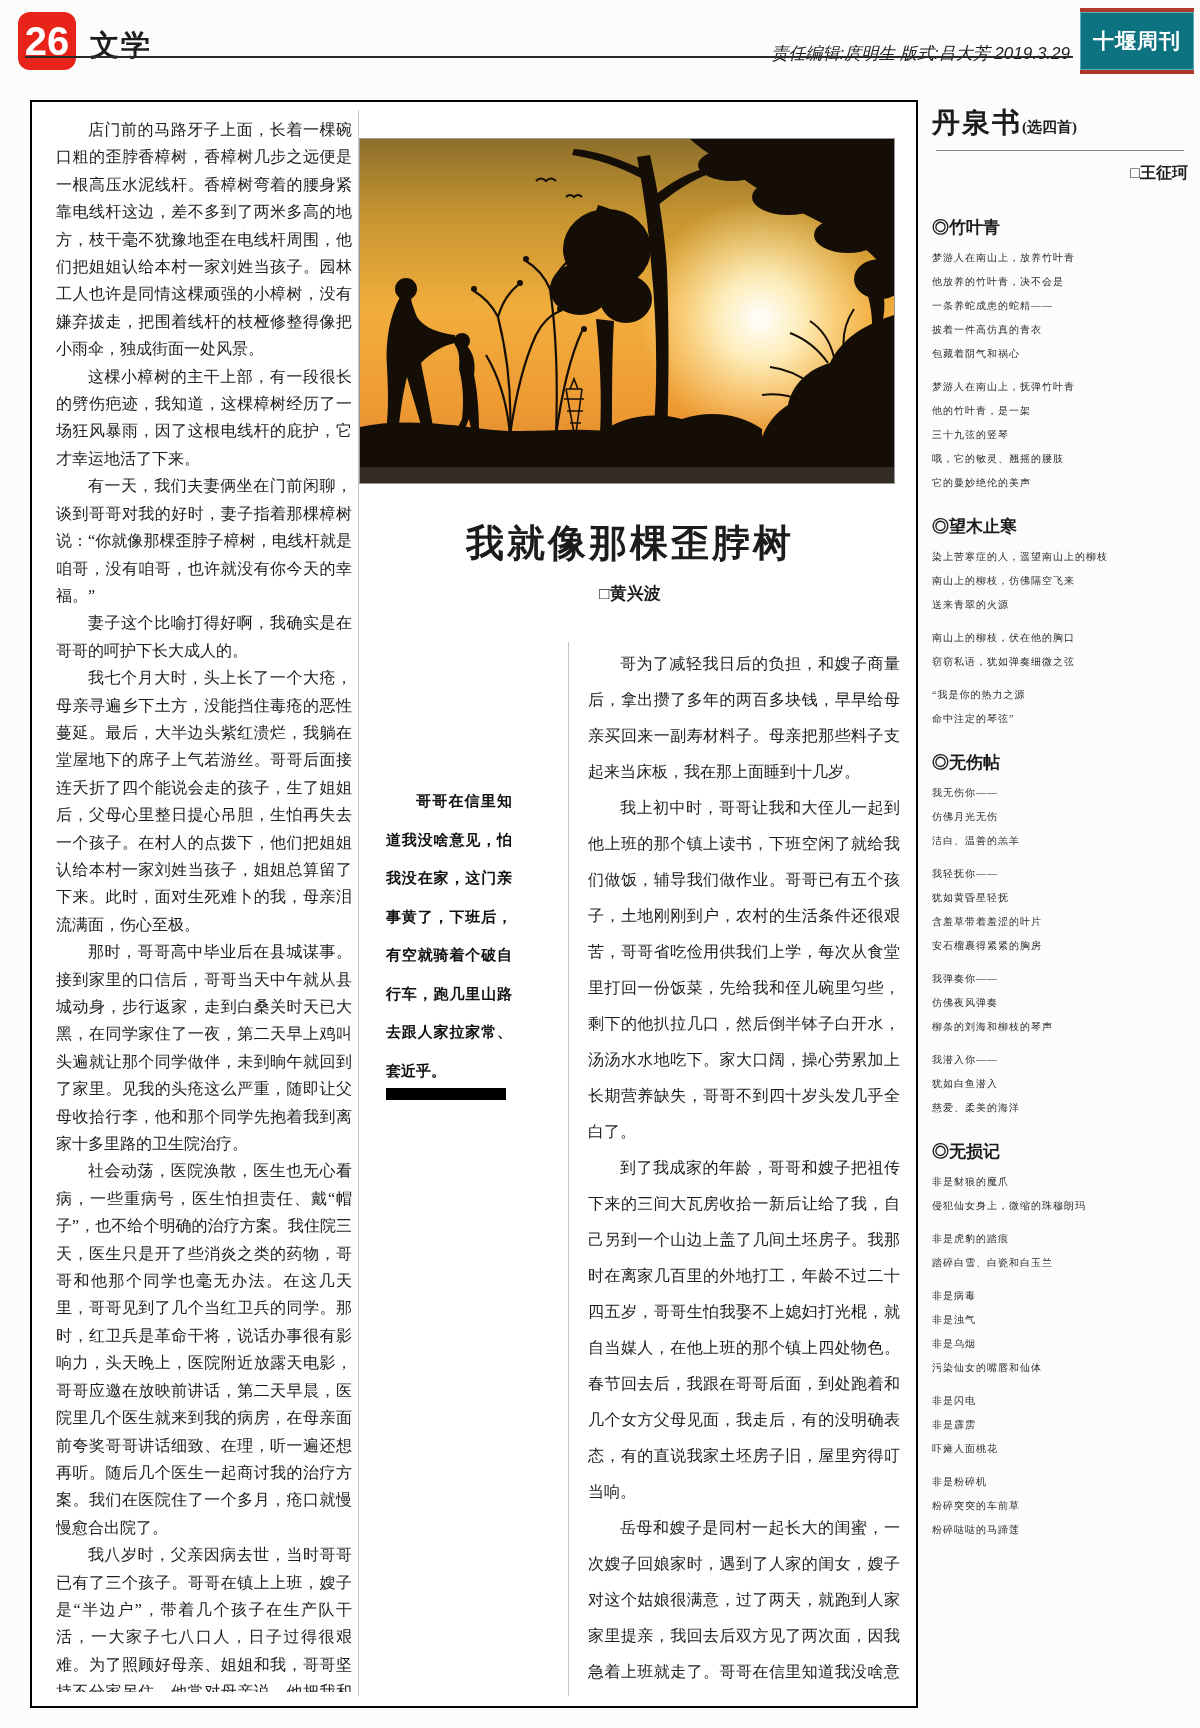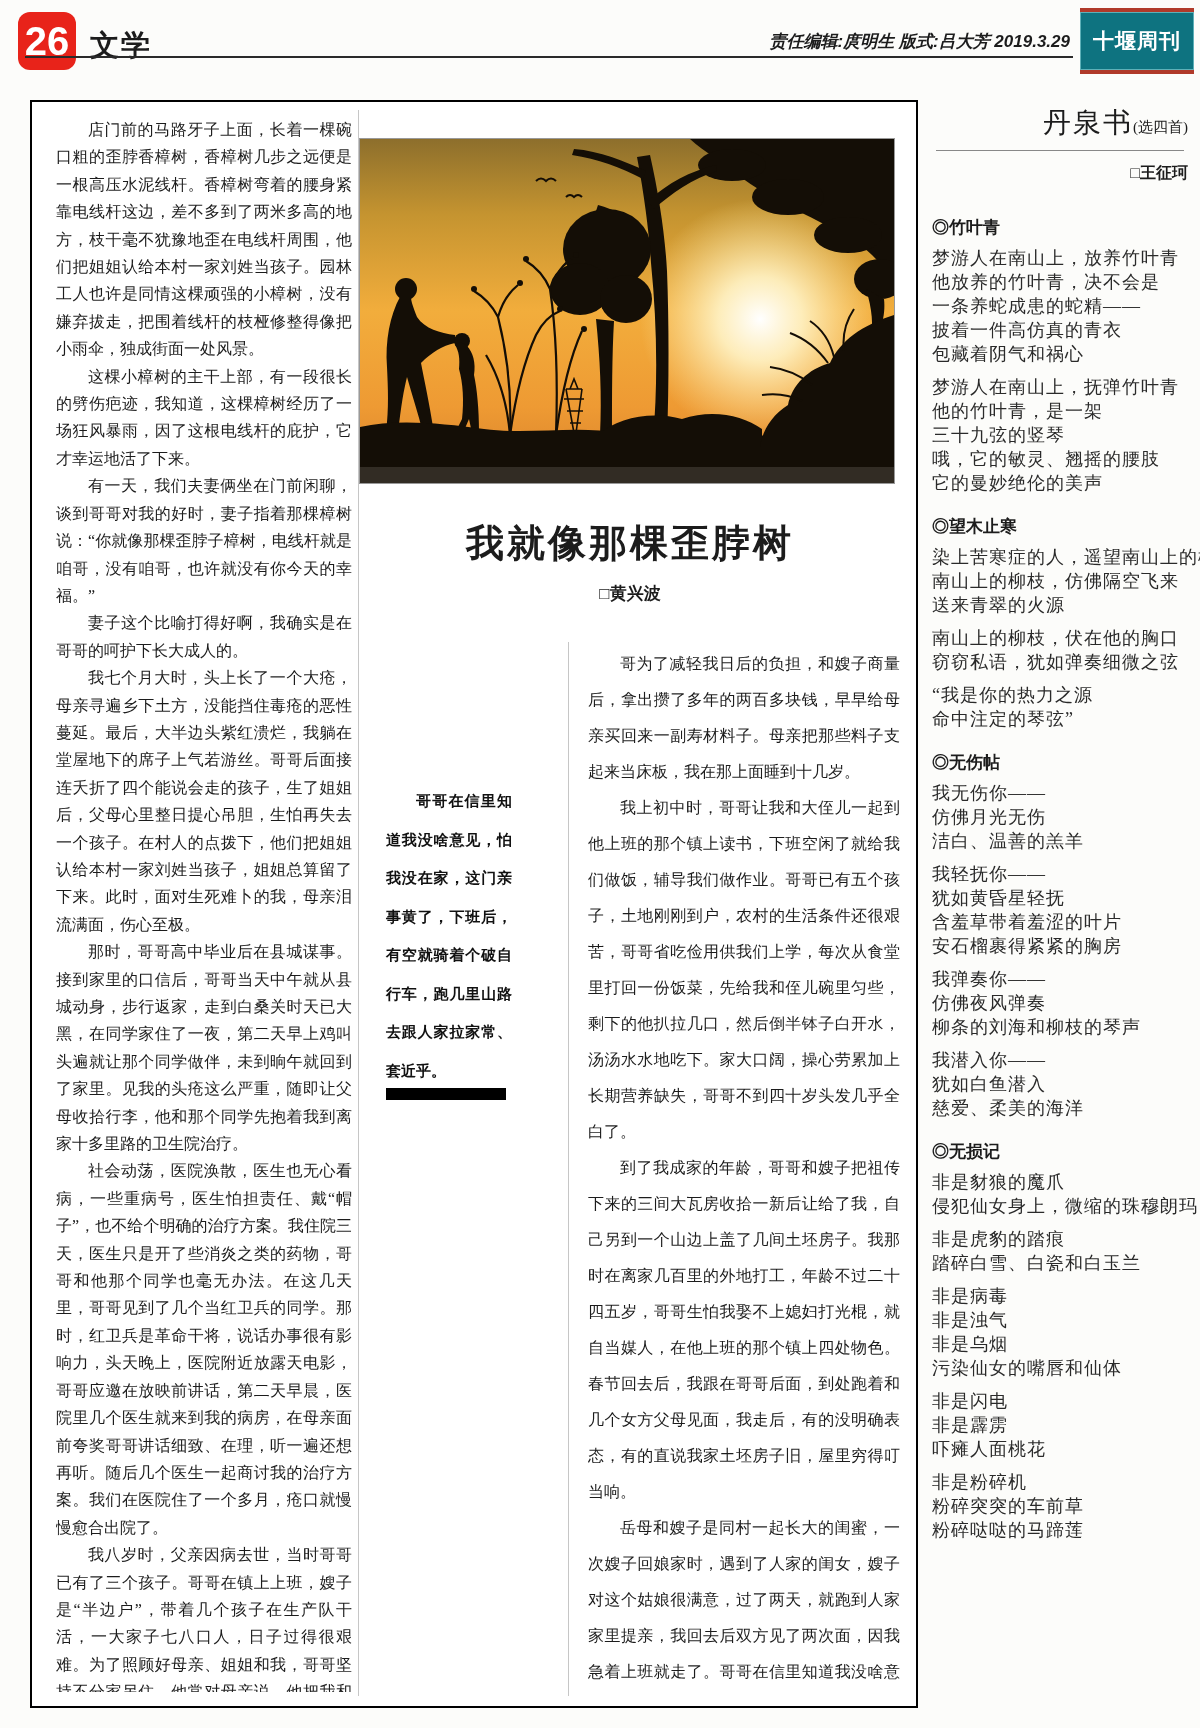--- a/index.html
+++ b/index.html
@@ -1,45 +1,45 @@
 <!DOCTYPE html>
 <html><head>
 <meta charset="utf-8">
 <style>
   html,body{margin:0;padding:0;}
   body{position:relative;width:1200px;height:1728px;background:#fcfcfa;font-family:"Liberation Serif",serif;color:#1c1c1c;overflow:hidden;}
   
   .page-badge{position:absolute;left:18px;top:12px;width:58px;height:58px;background:#e8231a;border-radius:12px;color:#fff;font-family:"Liberation Sans",sans-serif;font-size:40px;font-weight:bold;display:flex;align-items:center;justify-content:center;}
   .section-title{position:absolute;left:90px;top:26px;font-family:"Liberation Sans",sans-serif;font-size:29px;font-weight:bold;letter-spacing:2px;}
-  .editor-line{position:absolute;left:600px;top:30px;width:470px;text-align:right;font-family:"Liberation Sans",sans-serif;font-size:17px;font-weight:bold;font-style:italic;}
+  .editor-line{position:absolute;left:600px;top:42px;width:470px;text-align:right;font-family:"Liberation Sans",sans-serif;font-size:17px;font-weight:normal;font-style:italic;}
   .masthead{position:absolute;left:1080px;top:8px;width:114px;height:58px;background:#0e7380;border-top:4px solid #b03a2a;border-bottom:4px solid #b03a2a;color:#fff;display:flex;align-items:center;justify-content:center;font-size:21px;font-weight:bold;letter-spacing:1px;box-shadow:inset 0 0 0 1px #5db0b8;}
   .header-rule{position:absolute;left:25px;top:56px;width:1048px;height:2px;background:#2a2a2a;}
   
   .article-box{position:absolute;left:30px;top:100px;width:884px;height:1604px;border:2px solid #000;background:#fff;}
   .col1{position:absolute;left:24px;top:14px;width:296px;height:1576px;overflow:hidden;font-size:16px;line-height:27.4px;}
   .para{margin:0;text-indent:2em;text-align:justify;}
   .sep-v1{position:absolute;left:326px;top:8px;width:1px;height:1586px;background:#c6c6c6;}
   .photo-frame{position:absolute;left:327px;top:36px;width:534px;height:344px;border:1px solid #999;overflow:hidden;background:#e8a93a;}
   .main-title{position:absolute;left:330px;top:416px;width:536px;text-align:center;font-size:38px;font-weight:bold;letter-spacing:3px;}
   .main-author{position:absolute;left:330px;top:480px;width:536px;text-align:center;font-size:17px;font-weight:bold;font-family:"Liberation Sans",sans-serif;}
   .sep-v2{position:absolute;left:536px;top:540px;width:1px;height:1054px;background:#c6c6c6;}
   .pull-quote{position:absolute;left:354px;top:680px;width:126px;font-size:15px;font-weight:bold;line-height:38.5px;text-align:justify;text-indent:2em;color:#111;}
   .quote-bar{position:absolute;left:354px;top:986px;width:120px;height:12px;background:#000;}
   .col3{position:absolute;left:556px;top:544px;width:312px;height:1052px;overflow:hidden;font-size:16px;line-height:36px;}
   
   .poetry{position:absolute;left:932px;top:104px;width:256px;}
-  .poetry-title{text-align:right;font-size:28px;font-weight:normal;letter-spacing:2px;}
+  .poetry-title{text-align:left;font-size:28px;font-weight:bold;letter-spacing:2px;}
   .poetry-title .sub{font-size:15px;letter-spacing:0;}
   .poetry-rule{height:1px;background:#888;margin:8px 4px 0 4px;}
   .poetry-author{text-align:right;font-weight:bold;font-size:16px;margin-top:12px;font-family:"Liberation Sans",sans-serif;}
   .poetry-list{margin-top:32px;}
   .poem{margin-bottom:20px;}
   .poem-title{font-size:17px;font-weight:bold;margin-bottom:7px;font-family:"Liberation Sans",sans-serif;}
   .stanza{margin-bottom:9px;}
-  .poem-line{font-size:18px;line-height:24px;letter-spacing:1px;color:#2a2a2a;white-space:nowrap;}
+  .poem-line{font-size:10px;line-height:24px;letter-spacing:1px;color:#2a2a2a;white-space:nowrap;}
 </style>
 </head>
 <body>
 
 <div class="page-badge">26</div>
 <div class="section-title">文学</div>
 <div class="editor-line">责任编辑:庹明生  版式:吕大芳  2019.3.29</div>
 <div class="masthead">十堰周刊</div>
 <div class="header-rule"></div>
 

